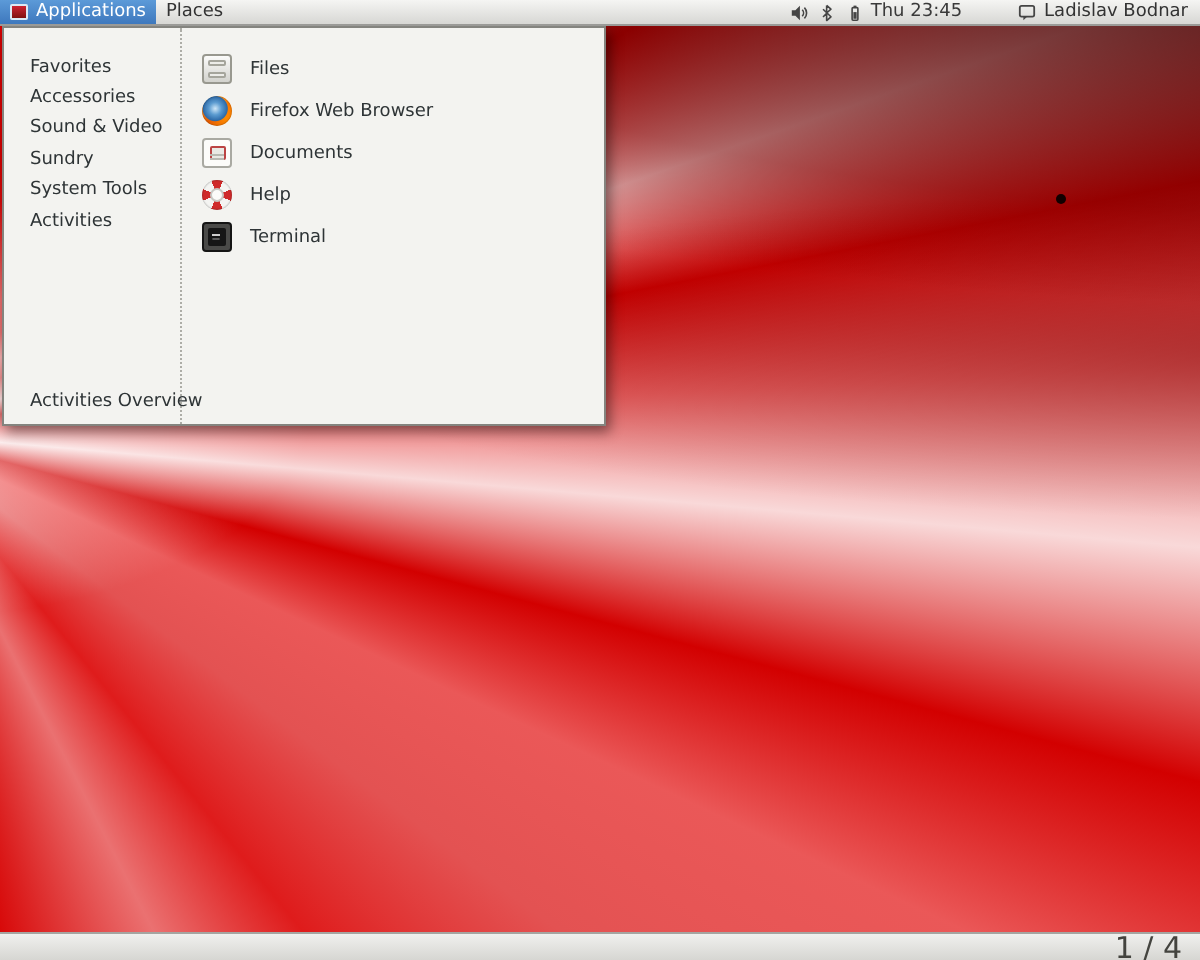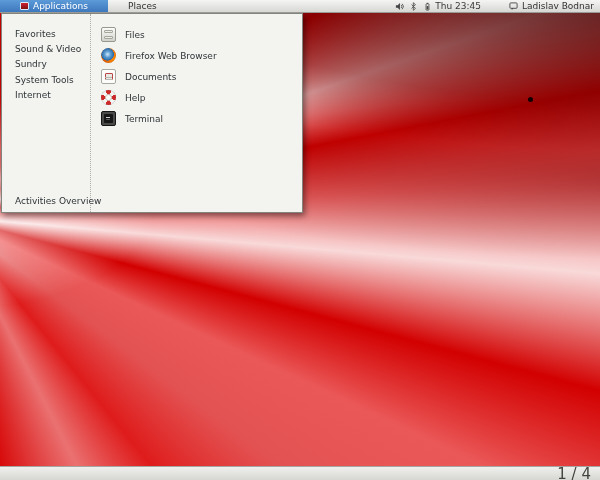--- a/index.html
+++ b/index.html
@@ -38,21 +38,21 @@
 
   
   .top-bar{
     position:absolute;top:0;left:0;right:0;height:13px;
     background:linear-gradient(#f5f5f3,#d7d7d4);
     border-bottom:1px solid #9a9a97;
     display:flex;align-items:stretch;font-size:9px;color:#333;
     z-index:30;box-sizing:border-box;
   }
   .tb-left{display:flex;align-items:stretch;}
-  .tb-menu{display:flex;align-items:center;gap:4px;padding:0 20px;cursor:default;}
+  .tb-menu{display:flex;align-items:center;gap:4px;padding:0 5px;cursor:default;}
   .tb-menu.active{background:linear-gradient(#5c9ad8,#3e78bd);color:#fff;}
   .tb-right{margin-left:auto;display:flex;align-items:center;gap:3px;padding-right:6px;}
   .tb-right .group{display:flex;align-items:center;gap:5px;}
   .sys-icon{display:inline-flex;width:9px;height:9px;}
   .sys-icon svg{width:9px;height:9px;}
   .clock{color:#3a3a3a;}
   .user{display:flex;align-items:center;gap:4px;margin-left:25px;}
 
   .app-menu-glyph{
     width:9px;height:8px;border:1px solid #7a1010;border-radius:1px;
@@ -179,37 +179,40 @@
     </div>
   </div>
 
   <div class="menu-panel">
     <div class="menu-cats">
 
         <div class="cat-item">
           <span>Favorites</span>
         </div>
 
+        <div class="cat-item">
+          <span>Accessories</span>
+        </div>
 
 
 
         <div class="cat-item">
           <span>Sound &amp; Video</span>
         </div>
 
         <div class="cat-item">
           <span>Sundry</span>
         </div>
 
         <div class="cat-item">
           <span>System Tools</span>
         </div>
 
         <div class="cat-item">
-          <span>Internet</span>
+          <span>Activities</span>
         </div>
       </div>
     <div class="activities">
       <span>Activities Overview</span>
     </div>
     <div class="menu-apps">
 
         <div class="app-row">
           <span class="app-icon files-icon"></span>
           <span>Files</span>

